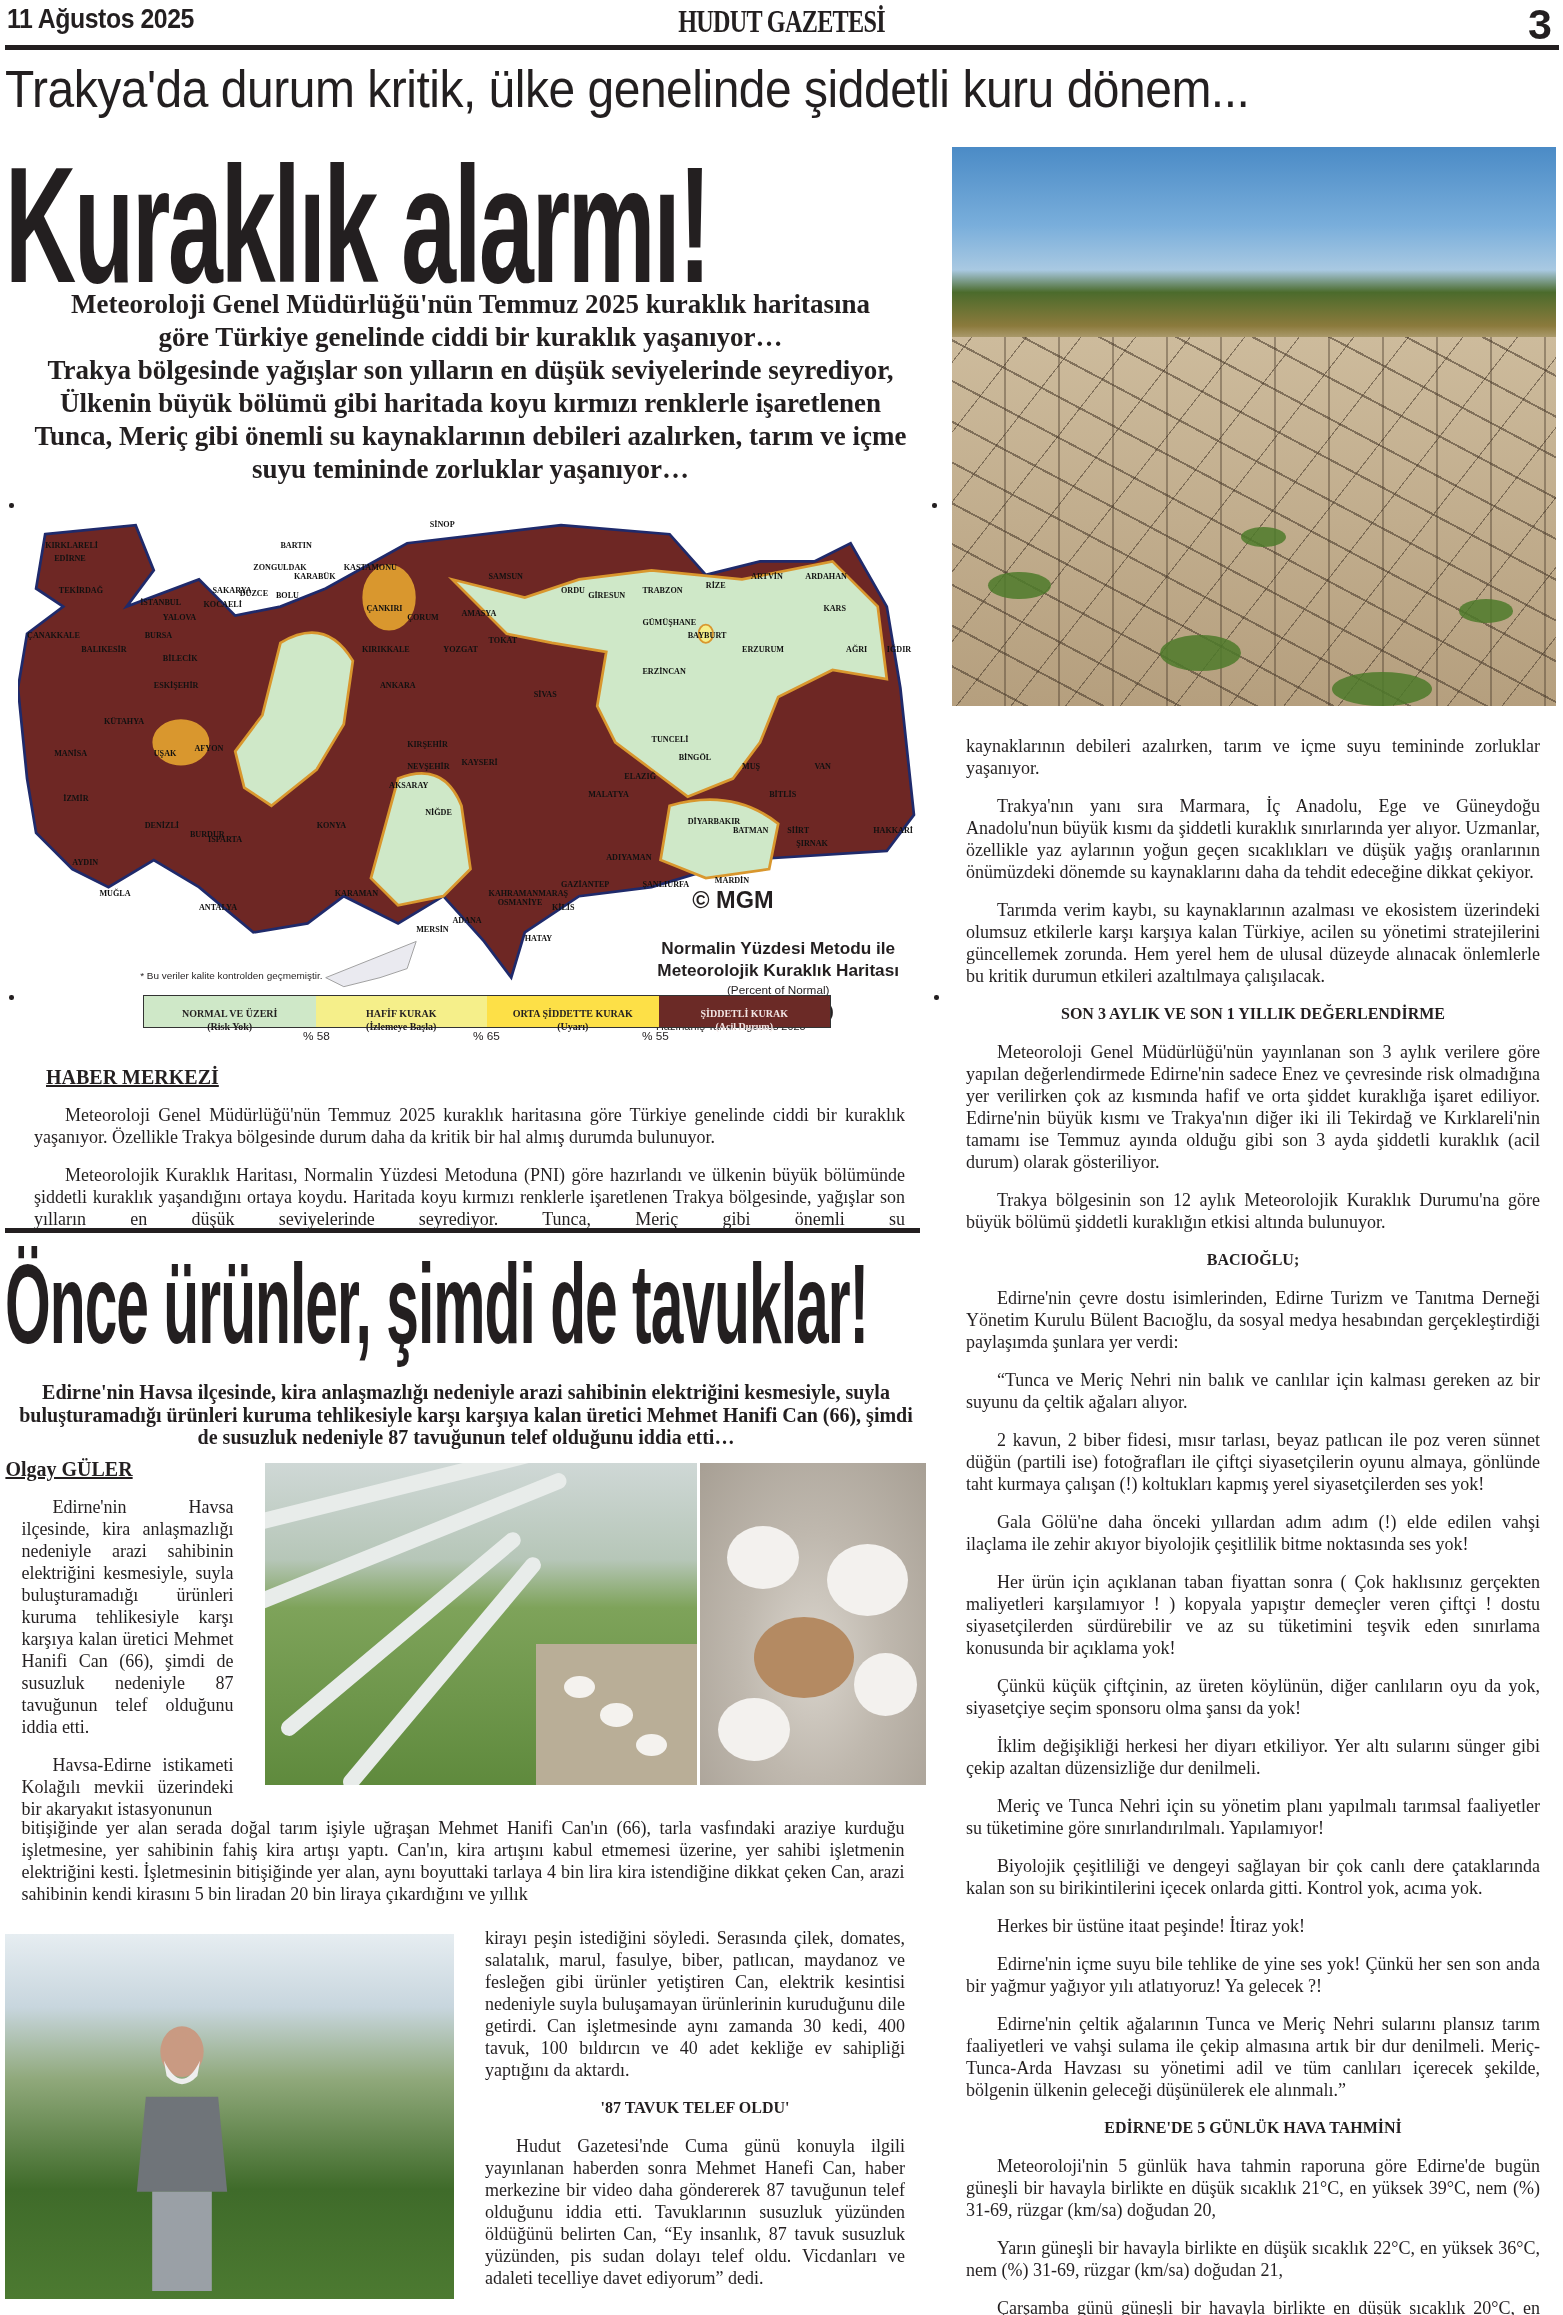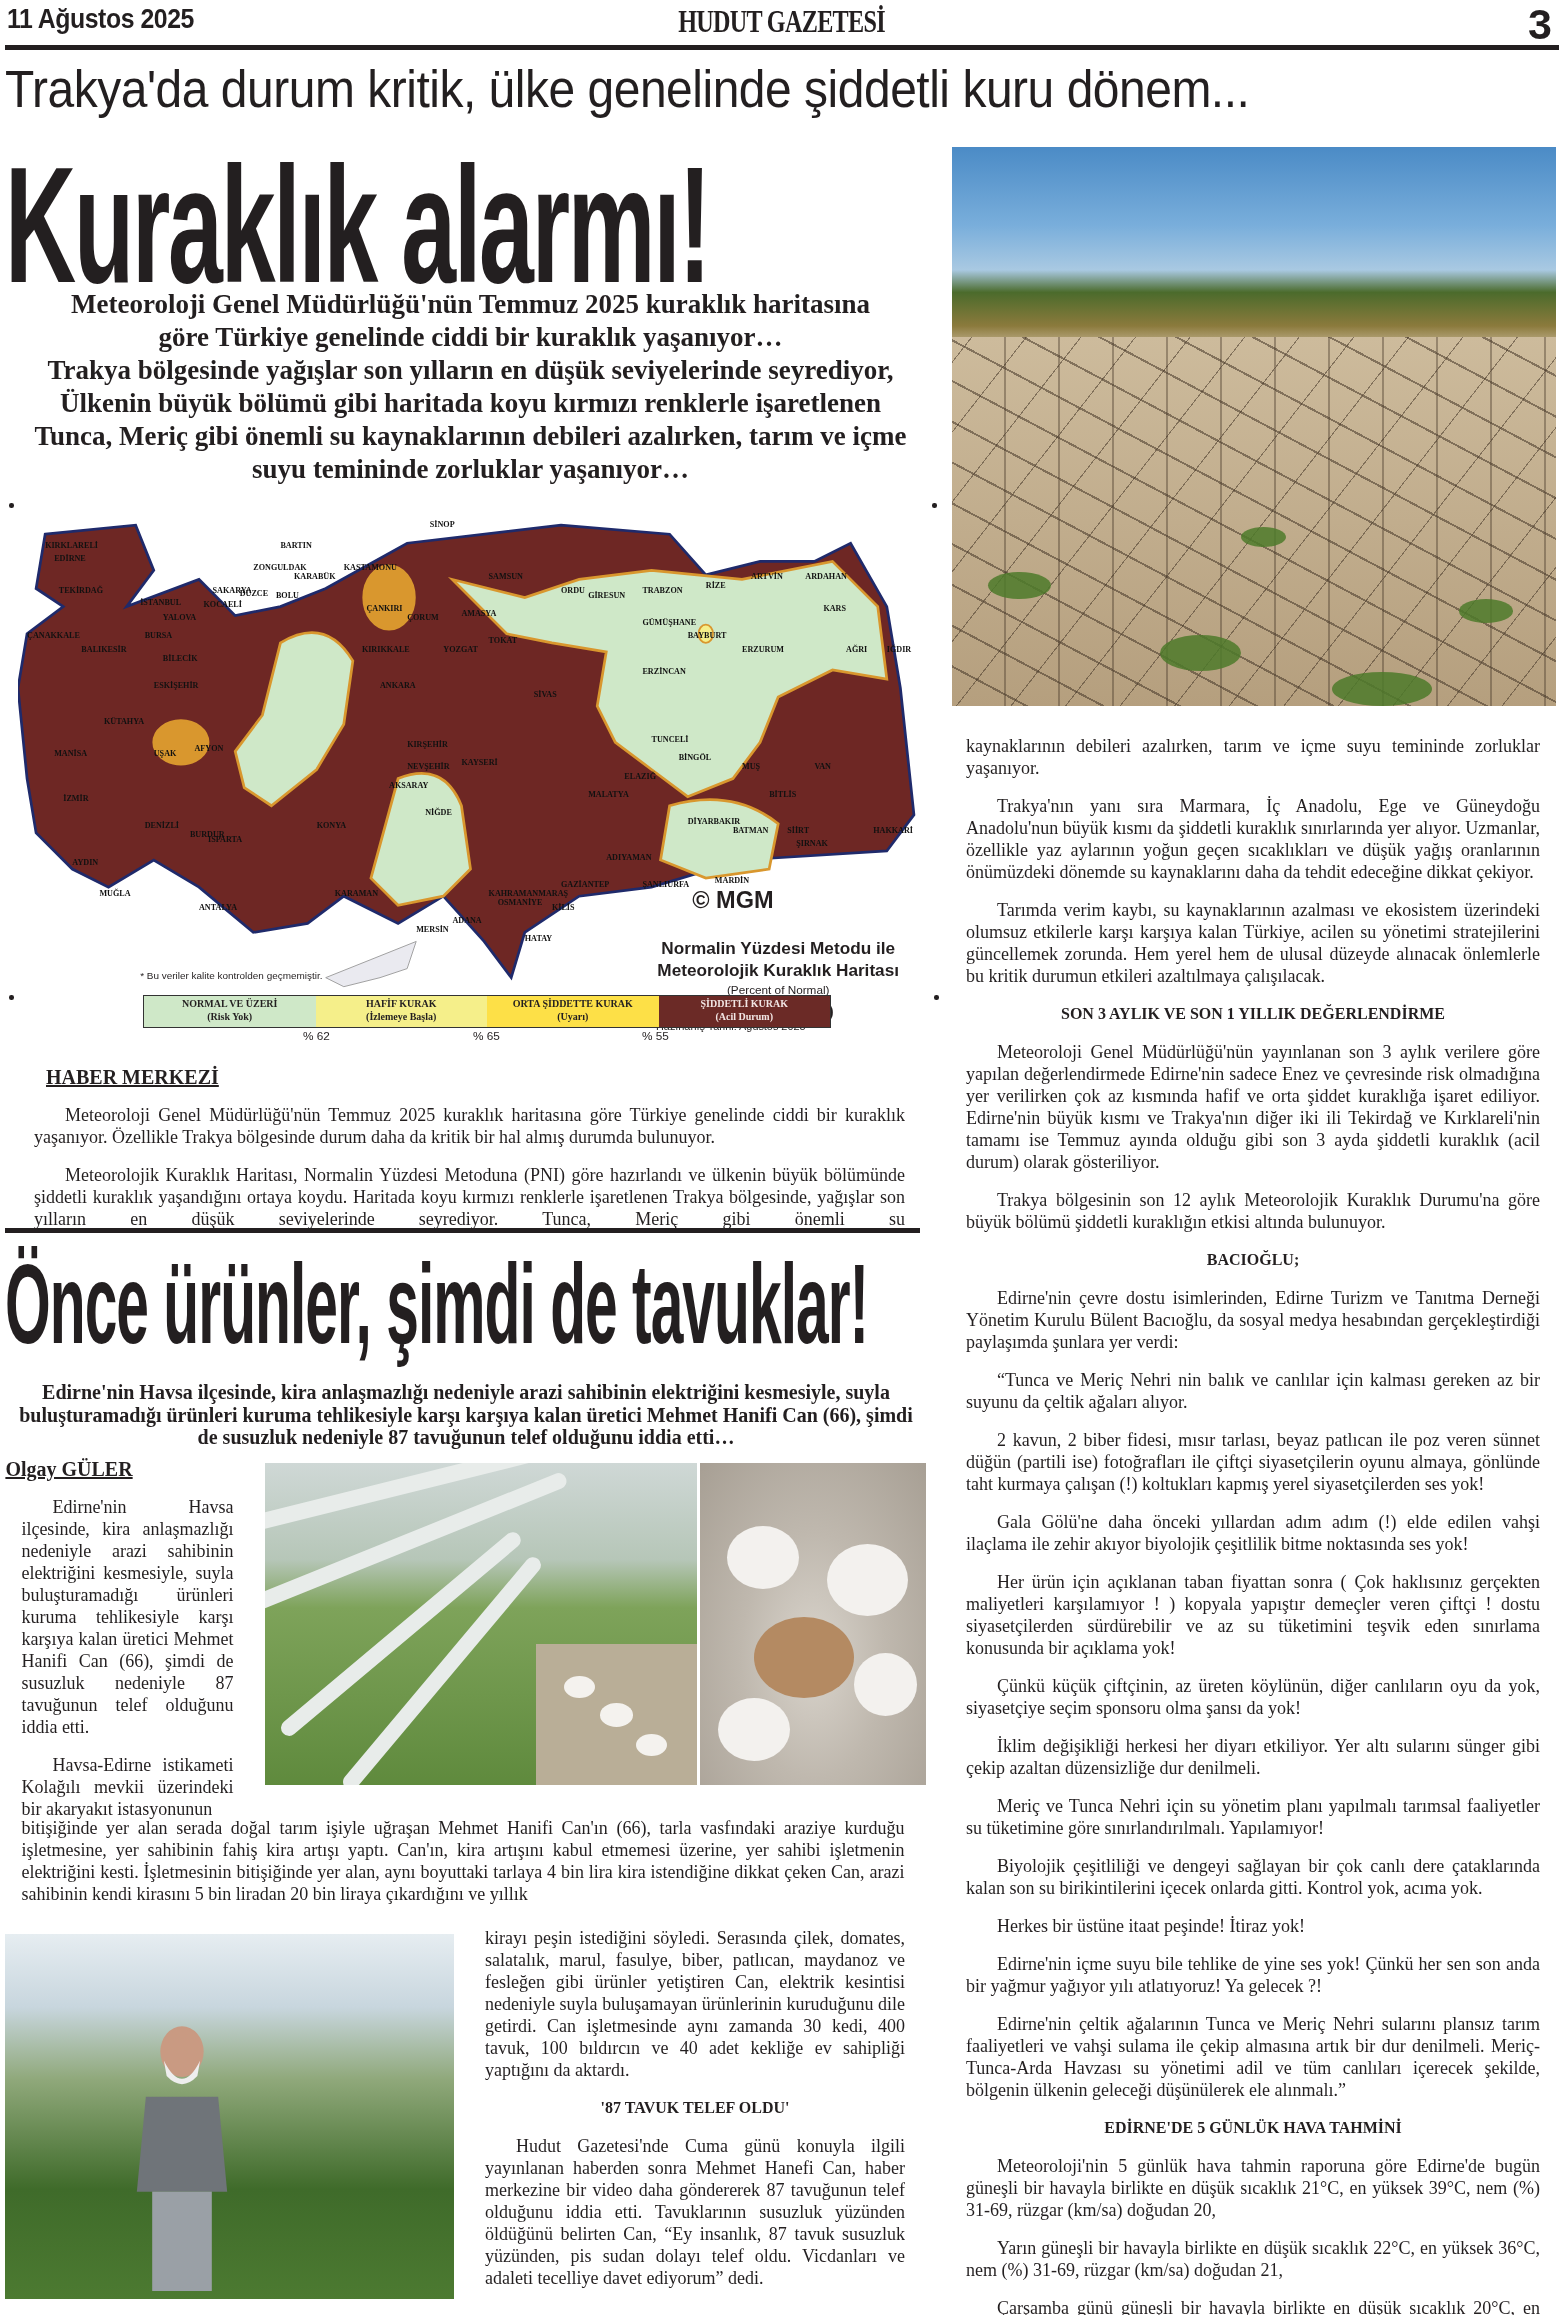--- a/index.html
+++ b/index.html
@@ -27,21 +27,21 @@
       repeating-linear-gradient(28deg, transparent 0 34px, rgba(70,55,40,.55) 34px 36px),
       repeating-linear-gradient(-52deg, transparent 0 42px, rgba(70,55,40,.55) 42px 43px),
       repeating-linear-gradient(90deg, transparent 0 52px, rgba(70,55,40,.4) 52px 54px),
       linear-gradient(180deg,#cdbb9c,#b59f7e); }
   #photo-drought .weed { position:absolute; border-radius:50%; background:#4e7a2a; opacity:.85; }
 
   
   #map { left:18px; top:507px; width:905px; height:525px; }
   #map svg { width:100%; height:100%; display:block; }
   .legend { left:143px; top:995px; width:686px; height:31px; display:flex; border:1.8px solid #333; }
-  .legend div { flex:1; text-align:center; font-size:10px; line-height:12.7px; padding-top:2px; font-family:"Liberation Serif", serif; font-weight:bold; }
+  .legend div { flex:1; text-align:center; font-size:10px; line-height:12.7px; padding-top:12px; font-family:"Liberation Serif", serif; font-weight:bold; }
   .legend-pct { top:1029px; font-size:11.8px; font-family:"Liberation Sans", sans-serif; }
 
   
   .body { font-family:"Liberation Serif", serif; font-size:18px; line-height:22px; text-align:justify; }
   .body p { margin:16px; text-indent:31px; }
   .byline { font-weight:bold; text-decoration:underline; font-size:20px; font-family:"Liberation Serif", serif; }
   .subhead { text-align:center; font-weight:bold; font-size:16px; font-family:"Liberation Serif", serif; margin:0; text-indent:0 !important; }
 
   #col-a1 { left:18px; top:1066px; width:903px; }
   #rule-mid { left:5.4px; top:1228px; width:915px; height:5.4px; background:#231f20; }
@@ -205,21 +205,21 @@
       </g>
   </svg>
 </div>
 
 <div class="abs legend">
   <div id="lg0" style="background: rgb(207, 232, 200);"><span>NORMAL VE ÜZERİ</span><br><span>(Risk Yok)</span></div>
   <div id="lg1" style="background: rgb(245, 239, 138);"><span>HAFİF KURAK</span><br><span>(İzlemeye Başla)</span></div>
   <div id="lg2" style="background: #fde047;"><span>ORTA ŞİDDETTE KURAK</span><br><span>(Uyarı)</span></div>
   <div id="lg3" style="color: rgb(242, 230, 228); background: rgb(107, 42, 38);"><span>ŞİDDETLİ KURAK</span><br><span>(Acil Durum)</span></div>
 </div>
-<div class="abs legend-pct" style="left:303px">% 62</div>
+<div class="abs legend-pct" style="left:303px">% 58</div>
 <div class="abs legend-pct" style="left:473px">% 65</div>
 <div class="abs legend-pct" style="left:642px">% 55</div>
 
 <div class="abs body" id="col-a1">
   <div class="byline" style="margin-left:28px">HABER MERKEZİ</div>
   <p>Meteoroloji Genel Müdürlüğü'nün Temmuz 2025 kuraklık haritasına göre Türkiye genelinde ciddi bir kuraklık yaşanıyor. Özellikle Trakya bölgesinde durum daha da kritik bir hal almış durumda bulunuyor.</p>
   <p style="text-align-last:justify">Meteorolojik Kuraklık Haritası, Normalin Yüzdesi Metoduna (PNI) göre hazırlandı ve ülkenin büyük bölümünde şiddetli kuraklık yaşandığını ortaya koydu. Haritada koyu kırmızı renklerle işaretlenen Trakya bölgesinde, yağışlar son yılların en düşük seviyelerinde seyrediyor. Tunca, Meriç gibi önemli su</p>
 </div>
 <div class="abs" id="rule-mid"></div>
 

